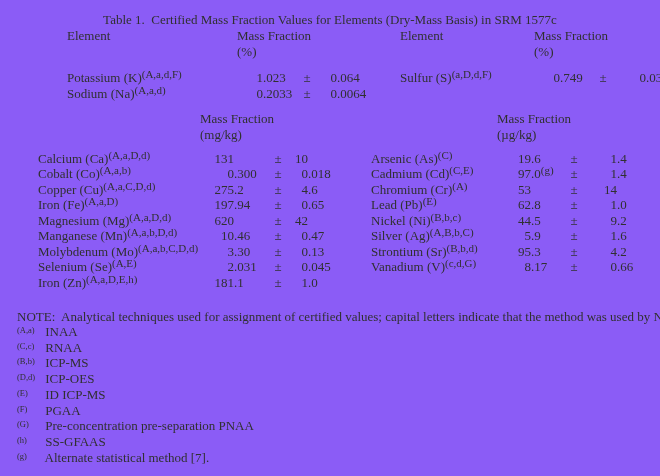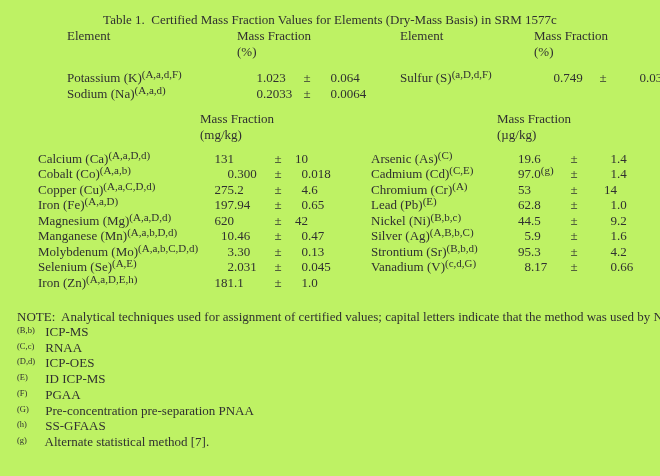--- a/index.html
+++ b/index.html
@@ -1,17 +1,17 @@
 <!DOCTYPE html>
 <html><head>
 <meta charset="utf-8">
 <style>
   html,body{margin:0;padding:0;background:#fcfcfc;}
   .page{
-    width:660px;height:476px;background:#bef264;color:#303030;
+    width:660px;height:476px;background:#8b5cf6;color:#303030;
     font-family:"Liberation Serif", serif;font-size:13px;
     overflow:hidden;position:relative;
   }
   .title{text-align:center;padding-top:12px;line-height:16px;white-space:pre;}
   .cols{display:flex;}
   .half{width:330px;}
   .row{display:grid;line-height:15.5px;}
   .g-l .row{grid-template-columns:200px 26px 30px 28px 16px 30px auto;}
   .g-r .row{grid-template-columns:167px 26px 30px 26px 30px 24px auto;}
   .c-name{padding-left:30px;white-space:nowrap;}
@@ -266,32 +266,36 @@
     <span class="c-ni">0</span>
     <span class="c-nd">.66</span>
   </div>
 </div>
     </div>
   </div>
 
   <div class="note">NOTE:  Analytical techniques used for assignment of certified values; capital letters indicate that the method was used by NIST.</div>
 
   <div class="footnotes">
+  <div class="fn-row">
+    <span class="fn-mark">(A,a)</span>
+    <span class="fn-label">INAA</span>
+  </div>
+
+  <div class="fn-row">
+    <span class="fn-mark">(C,c)</span>
+    <span class="fn-label">RNAA</span>
+  </div>
 
   <div class="fn-row">
     <span class="fn-mark">(B,b)</span>
     <span class="fn-label">ICP-MS</span>
   </div>
 
   <div class="fn-row">
-    <span class="fn-mark">(C,c)</span>
-    <span class="fn-label">RNAA</span>
-  </div>
-
-  <div class="fn-row">
     <span class="fn-mark">(D,d)</span>
     <span class="fn-label">ICP-OES</span>
   </div>
 
   <div class="fn-row">
     <span class="fn-mark">(E)</span>
     <span class="fn-label">ID ICP-MS</span>
   </div>
 
   <div class="fn-row">

